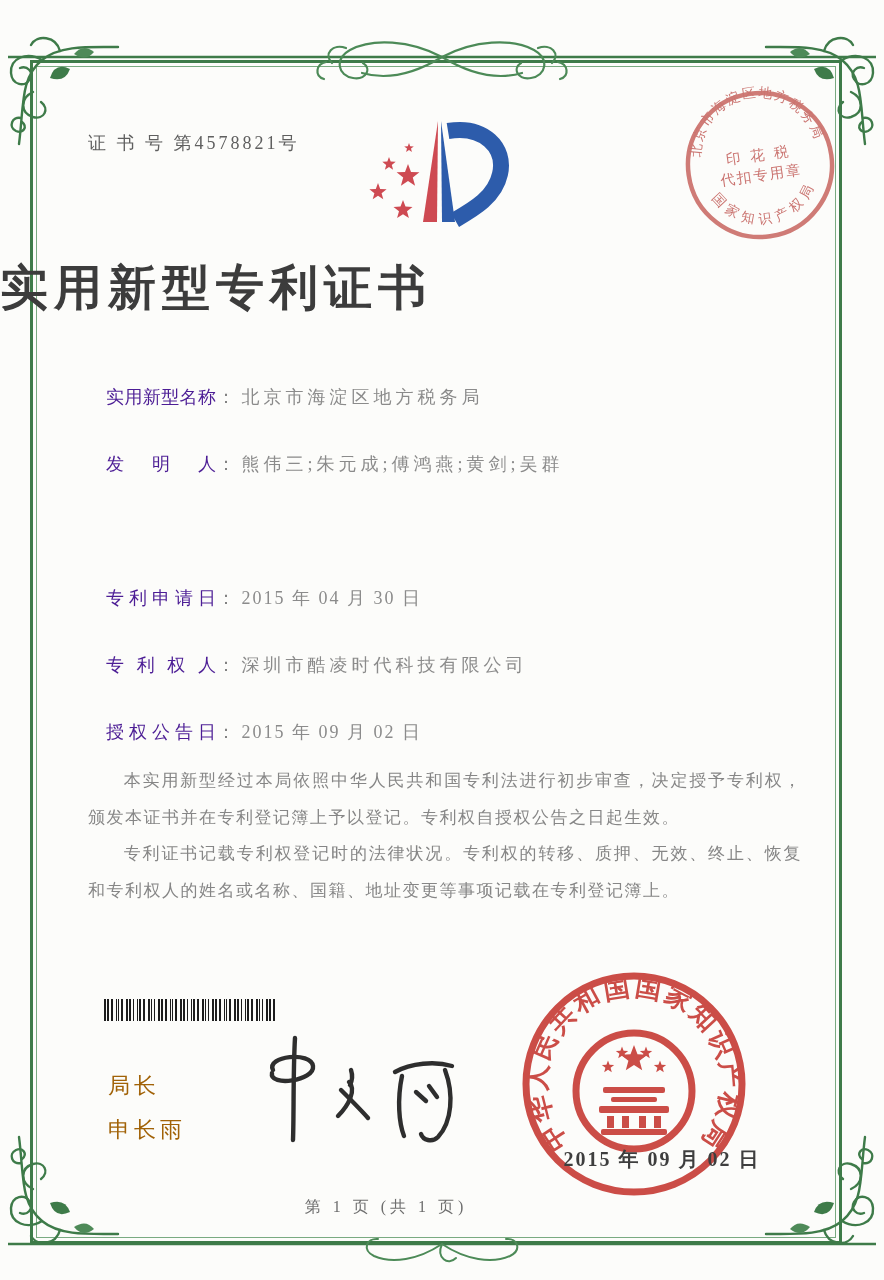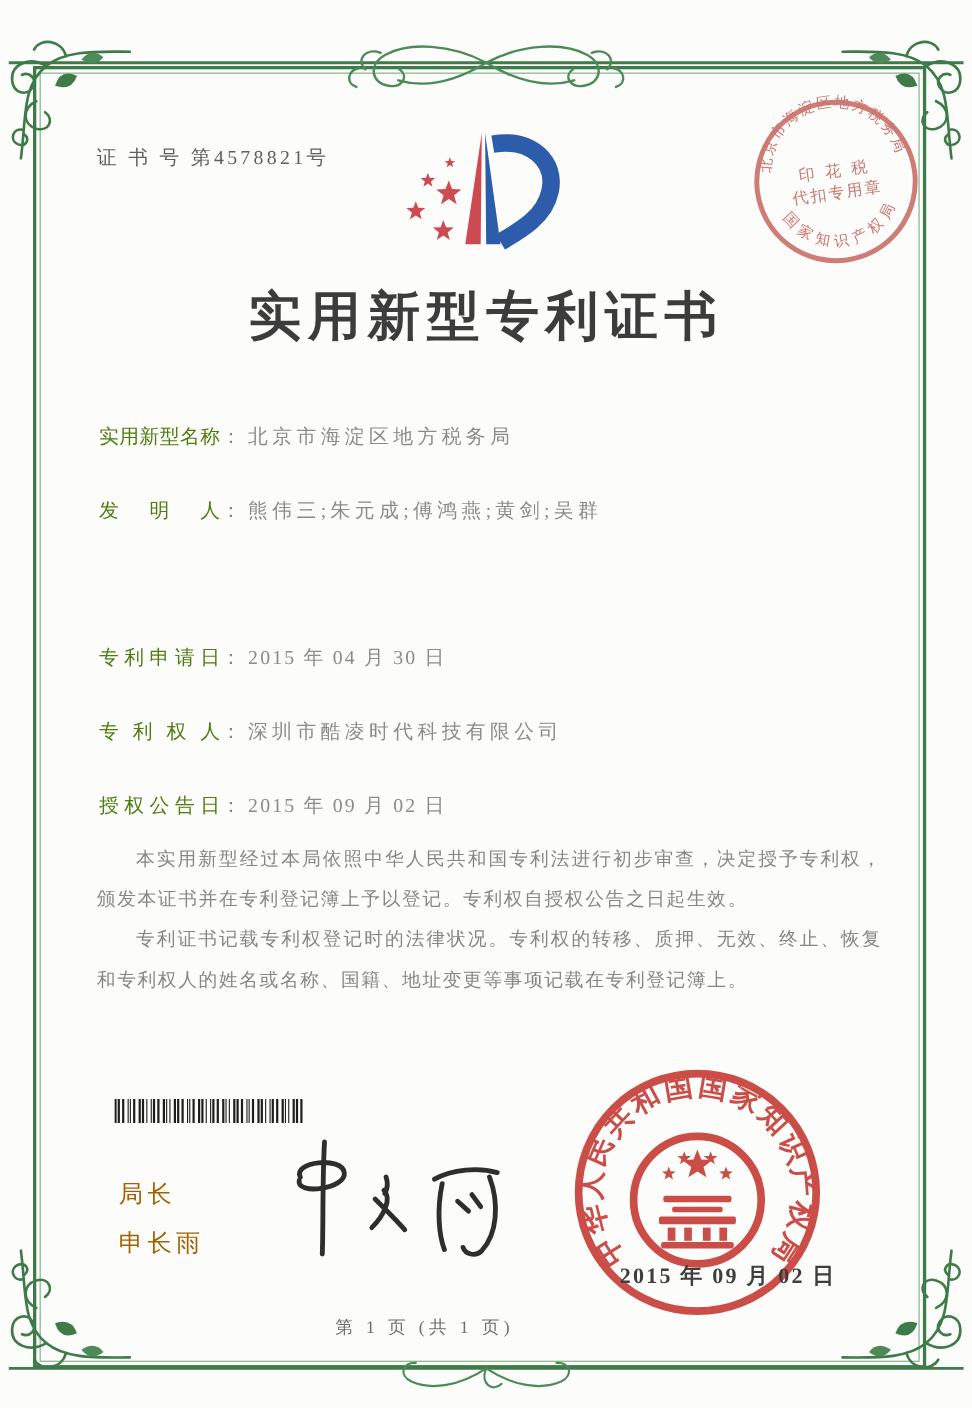--- a/index.html
+++ b/index.html
@@ -23,31 +23,31 @@
     border:1px solid #79aa81;
   }
   .orn{position:absolute;pointer-events:none;}
   
   .cert-no{
     position:absolute;left:88px;top:131px;
     font-size:18px;letter-spacing:3px;color:#5f5f5f;
   }
   .title{
     position:absolute;left:0;top:256px;width:884px;
-    text-align:center;font-size:48px;letter-spacing:6px;
+    font-size:48px;letter-spacing:6px;
     color:#3c3c3c;font-weight:600;
   }
   .field-row{
     position:absolute;left:90px;width:700px;height:28px;
     font-size:18px;color:#8b8b8b;white-space:nowrap;
   }
   .flabel{
     display:inline-block;width:110px;
     text-align:justify;text-align-last:justify;
-    color:#4d7c0f;vertical-align:top;
+    color:#4c1d95;vertical-align:top;margin-left:16px;
   }
   .fcolon{color:#828282;margin:0 2px 0 1px;}
   .fvalue{letter-spacing:4px;}
   .paras{
     position:absolute;left:88px;top:763px;width:714px;
     font-size:17px;line-height:36.5px;letter-spacing:1.5px;
     color:#868686;text-align:justify;
   }
   .paras p{margin:0;text-indent:2.1em;}
   .barcode{

